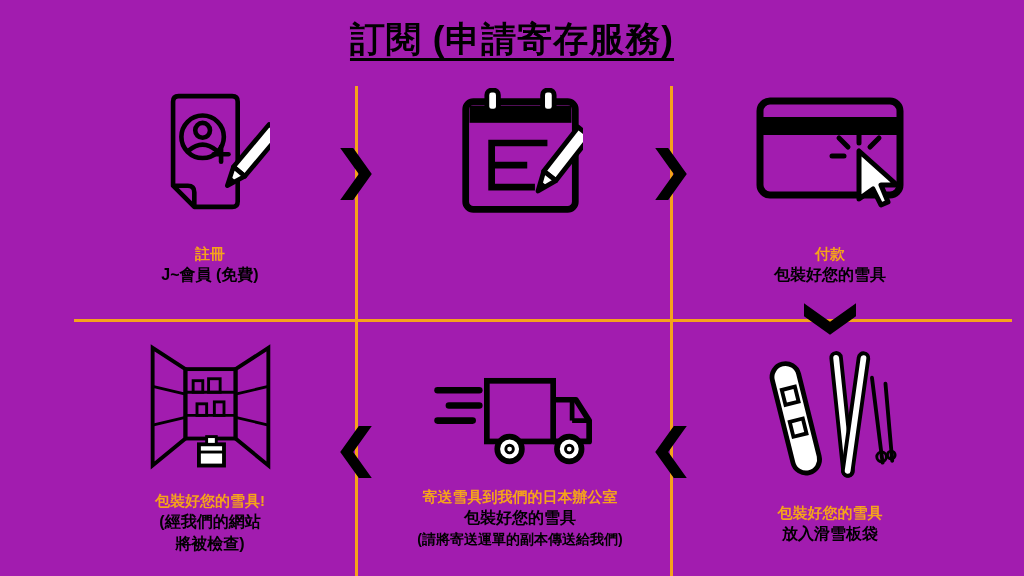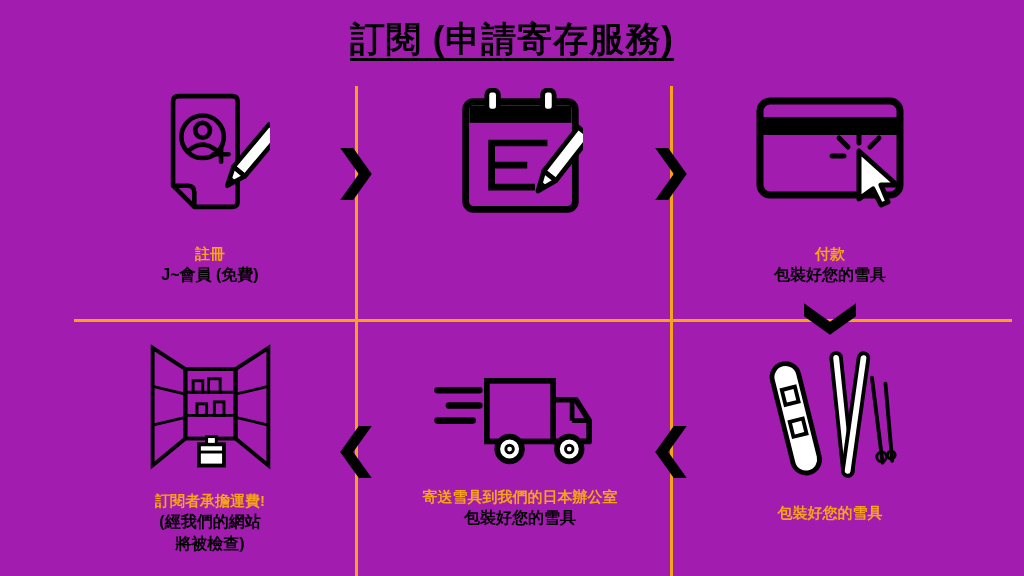--- a/index.html
+++ b/index.html
@@ -156,25 +156,27 @@
   </svg>
 
   <svg class="arrow" style="left:338px; top:426px;" width="36" height="52" viewBox="0 0 34 56">
     <polygon points="34,0 20,0 0,28 20,56 34,56 14,28" fill="#000"></polygon>
   </svg>
   <svg class="arrow" style="left:653px; top:426px;" width="36" height="52" viewBox="0 0 34 56">
     <polygon points="34,0 20,0 0,28 20,56 34,56 14,28" fill="#000"></polygon>
   </svg>
 
   <div class="step-text" style="left:100px; top:490px; width:220px;">
-    <div class="step-label">訂閱者承擔運費!</div>
+    <div class="step-label">包裝好您的雪具!</div>
     <div class="step-line">(經我們的網站</div>
     <div class="step-line">將被檢查)</div>
   </div>
   <div class="step-text" style="left:360px; top:486px; width:320px;">
     <div class="step-label">寄送雪具到我們的日本辦公室</div>
     <div class="step-line">包裝好您的雪具</div>
+    <div class="step-line small">(請將寄送運單的副本傳送給我們)</div>
   </div>
   <div class="step-text" style="left:725px; top:502px; width:210px;">
     <div class="step-label">包裝好您的雪具</div>
+    <div class="step-line">放入滑雪板袋</div>
   </div>
 
 </div>
 
 </body></html>

